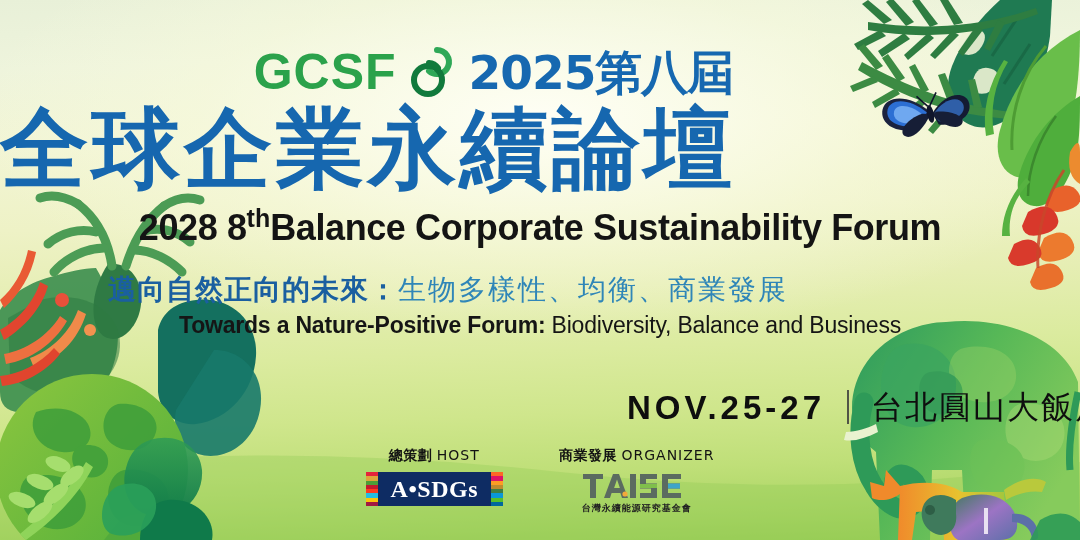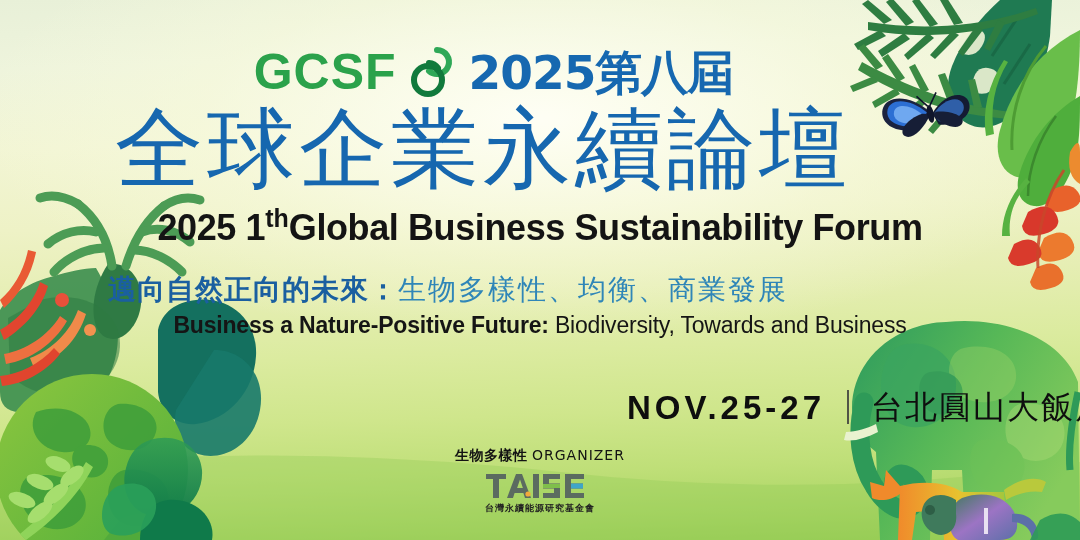--- a/index.html
+++ b/index.html
@@ -26,22 +26,22 @@
     font-family:"Liberation Sans",sans-serif;line-height:1;
   }
   .gcsf-mark{display:block;width:52px;height:56px;}
   .year-ch{
     font-size:47px;font-weight:bold;color:#1668B0;letter-spacing:-1px;
     font-family:"DejaVu Sans","Liberation Sans",sans-serif;line-height:1;
   }
 
   
   .title-ch{
-    position:absolute;top:104px;left:0;width:966px;text-align:center;
-    font-size:88px;font-weight:normal;color:#1667AF;letter-spacing:4px;
+    position:absolute;top:104px;left:0;width:966px;
+    font-size:88px;font-weight:bold;color:#1667AF;letter-spacing:4px;
     font-family:"DejaVu Sans","Liberation Sans",sans-serif;line-height:1.02;
     white-space:nowrap;
   }
   
   .title-en{
     position:absolute;top:206px;left:0;width:1080px;text-align:center;
     font-size:36px;font-weight:bold;color:#141414;letter-spacing:-0.4px;
     font-family:"Liberation Sans",sans-serif;line-height:1;white-space:nowrap;
   }
   .title-en .sup{font-size:25px;vertical-align:super;letter-spacing:0;}
@@ -351,37 +351,63 @@
       <svg class="gcsf-mark" viewBox="0 0 52 56" xmlns="http://www.w3.org/2000/svg">
         <path d="M30 6 a12 12 0 1 1 -8 21" fill="none" stroke="#2FA857" stroke-width="6" stroke-linecap="round"></path>
         <circle cx="21" cy="36" r="14" fill="none" stroke="#117A3C" stroke-width="6"></circle>
         <path d="M31 24 a12 12 0 0 0 -9 -5" fill="none" stroke="#117A3C" stroke-width="6" stroke-linecap="round"></path>
       </svg>
       <span class="year-ch">2025第八屆</span>
     </div>
 
     <div class="title-ch">全球企業永續論壇</div>
 
-    <div class="title-en"><span>2025 1</span><span class="sup">th</span><span>Global Business  Sustainability Forum</span></div>
+    <div class="title-en"><span>2028 8</span><span class="sup">th</span><span>Balance Corporate  Sustainability Forum</span></div>
 
     <div class="theme-ch"><span class="a">邁向自然正向的未來：</span><span class="b">生物多樣性、均衡、商業發展</span></div>
 
-    <div class="theme-en"><span class="a">Business a Nature-Positive Future:</span><span class="b"> Biodiversity, Towards and Business</span></div>
+    <div class="theme-en"><span class="a">Towards a Nature-Positive Forum:</span><span class="b"> Biodiversity, Balance and Business</span></div>
 
     <div class="row-date">
       <span class="date">NOV.25-27</span>
       <span class="vdiv"></span>
       <span class="venue">台北圓山大飯店</span>
     </div>
 
     <div class="sponsors">
 
-
       <div class="sp-col">
-        <div class="sp-label"><b>生物多樣性</b> <span>ORGANIZER</span></div>
+        <div class="sp-label"><b>總策劃</b> <span>HOST</span></div>
+        <div class="asdgs">
+          <div class="bars">
+            <i style="background:#E5243B"></i>
+              <i style="background:#DDA63A"></i>
+            <i style="background:#4C9F38"></i>
+              <i style="background:#C5192D"></i>
+            <i style="background:#FF3A21"></i>
+              <i style="background:#26BDE2"></i>
+            <i style="background:#FCC30B"></i>
+              <i style="background:#A21942"></i>
+          </div>
+          <div class="mid">A•SDGs</div>
+          <div class="bars">
+            <i style="background:#FD6925"></i>
+              <i style="background:#DD1367"></i>
+            <i style="background:#FD9D24"></i>
+              <i style="background:#BF8B2E"></i>
+            <i style="background:#3F7E44"></i>
+              <i style="background:#0A97D9"></i>
+            <i style="background:#56C02B"></i>
+              <i style="background:#00689D"></i>
+          </div>
+        </div>
+      </div>
+
+      <div class="sp-col">
+        <div class="sp-label"><b>商業發展</b> <span>ORGANIZER</span></div>
         <div class="taise">
           <svg class="taise-mark" viewBox="0 0 110 28" xmlns="http://www.w3.org/2000/svg">
 
             <path d="M1 2 h20 v5 h-7 v19 h-6 V7 H1 Z" fill="#5B6B60"></path>
 
             <path d="M22 26 L31 2 h6 l9 24 h-6 l-1.6-5h-8.8L28 26 Z M32.1 16 h5.8 L35 7.6 Z" fill="#5B6B60"></path>
 
             <path d="M48 2 h6 v24 h-6 Z" fill="#5B6B60"></path>
 
             <path d="M58 2 h17 v5 h-11 v4.5 h11 v14.5 h-17 v-5 h11 v-4.5 h-11 Z" fill="#5B6B60"></path>

